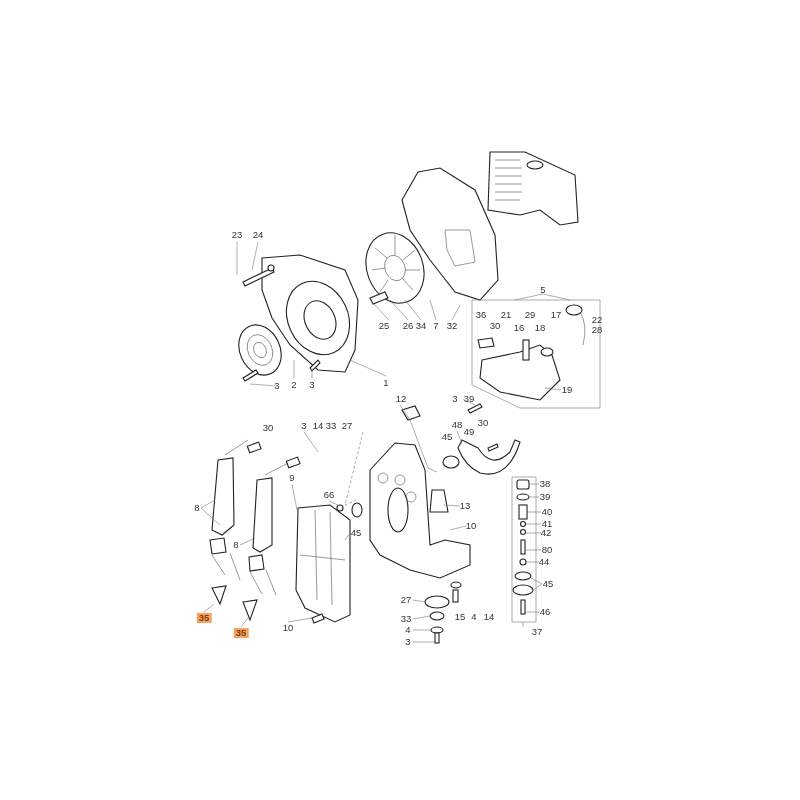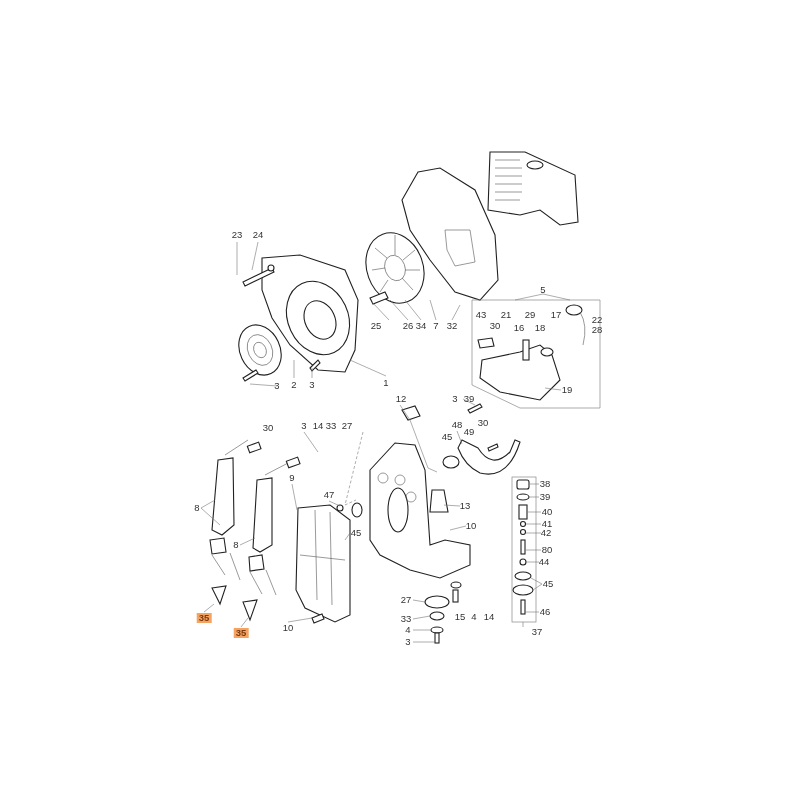--- a/index.html
+++ b/index.html
@@ -127,31 +127,31 @@
       <ellipse class="part" cx="523" cy="576" rx="8" ry="4"></ellipse>
       <ellipse class="part" cx="523" cy="590" rx="10" ry="5"></ellipse>
       <rect class="part" x="521" y="600" width="4" height="14"></rect>
     </g>
 
     <path class="lead" d="M237 242 L237 275 M258 242 L252 270 M389 320 L372 302 M408 320 L390 300 M421 320 L405 300 M436 320 L430 300 M452 320 L460 305 M386 376 L350 360 M294 378 L294 360 M312 378 L312 368 M277 386 L250 384 M561 390 L545 388 M463 399 L475 405 M457 431 L462 444 M304 432 L318 452 M292 484 L297 510 M329 501 L340 506 M460 506 L444 505 M466 526 L450 530 M350 533 L345 540 M201 508 L215 500 M201 508 L220 525 M240 545 L255 538 M288 622 L312 618 M539 484 L530 484 M539 497 L529 497 M541 512 L527 512 M541 524 L526 524 M541 533 L526 533 M541 550 L525 550 M539 562 L526 562 M542 584 L531 578 M542 584 L533 590 M539 612 L525 612 M523 622 L523 627 M204 612 L214 604 M241 627 L248 618 M413 600 L425 602 M413 619 L430 616 M413 630 L431 630 M413 642 L435 642"></path>
   </svg>
 
   <span class="lbl" style="left:237px;top:235px">23</span>
   <span class="lbl" style="left:258px;top:235px">24</span>
-  <span class="lbl" style="left:376px;top:326px">25</span>
+  <span class="lbl" style="left:384px;top:326px">25</span>
   <span class="lbl" style="left:408px;top:326px">26</span>
   <span class="lbl" style="left:421px;top:326px">34</span>
   <span class="lbl" style="left:436px;top:326px">7</span>
   <span class="lbl" style="left:452px;top:326px">32</span>
   <span class="lbl" style="left:386px;top:383px">1</span>
   <span class="lbl" style="left:294px;top:385px">2</span>
   <span class="lbl" style="left:312px;top:385px">3</span>
   <span class="lbl" style="left:277px;top:386px">3</span>
   <span class="lbl" style="left:543px;top:290px">5</span>
-  <span class="lbl" style="left:481px;top:315px">43</span>
+  <span class="lbl" style="left:481px;top:315px">36</span>
   <span class="lbl" style="left:506px;top:315px">21</span>
   <span class="lbl" style="left:530px;top:315px">29</span>
   <span class="lbl" style="left:556px;top:315px">17</span>
   <span class="lbl" style="left:495px;top:326px">30</span>
   <span class="lbl" style="left:519px;top:328px">16</span>
   <span class="lbl" style="left:540px;top:328px">18</span>
   <span class="lbl" style="left:597px;top:320px">22</span>
   <span class="lbl" style="left:597px;top:330px">28</span>
   <span class="lbl" style="left:567px;top:390px">19</span>
   <span class="lbl" style="left:469px;top:399px">39</span>
@@ -160,21 +160,21 @@
   <span class="lbl" style="left:483px;top:423px">30</span>
   <span class="lbl" style="left:447px;top:437px">45</span>
   <span class="lbl" style="left:469px;top:432px">49</span>
   <span class="lbl" style="left:401px;top:399px">12</span>
   <span class="lbl" style="left:268px;top:428px">30</span>
   <span class="lbl" style="left:304px;top:426px">3</span>
   <span class="lbl" style="left:318px;top:426px">14</span>
   <span class="lbl" style="left:331px;top:426px">33</span>
   <span class="lbl" style="left:347px;top:426px">27</span>
   <span class="lbl" style="left:292px;top:478px">9</span>
-  <span class="lbl" style="left:329px;top:495px">47</span>
+  <span class="lbl" style="left:329px;top:495px">66</span>
   <span class="lbl" style="left:465px;top:506px">13</span>
   <span class="lbl" style="left:471px;top:526px">10</span>
   <span class="lbl" style="left:356px;top:533px">45</span>
   <span class="lbl" style="left:197px;top:508px">8</span>
   <span class="lbl" style="left:236px;top:545px">8</span>
   <span class="lbl" style="left:288px;top:628px">10</span>
   <span class="lbl" style="left:406px;top:600px">27</span>
   <span class="lbl" style="left:460px;top:617px">15</span>
   <span class="lbl" style="left:474px;top:617px">4</span>
   <span class="lbl" style="left:489px;top:617px">14</span>

